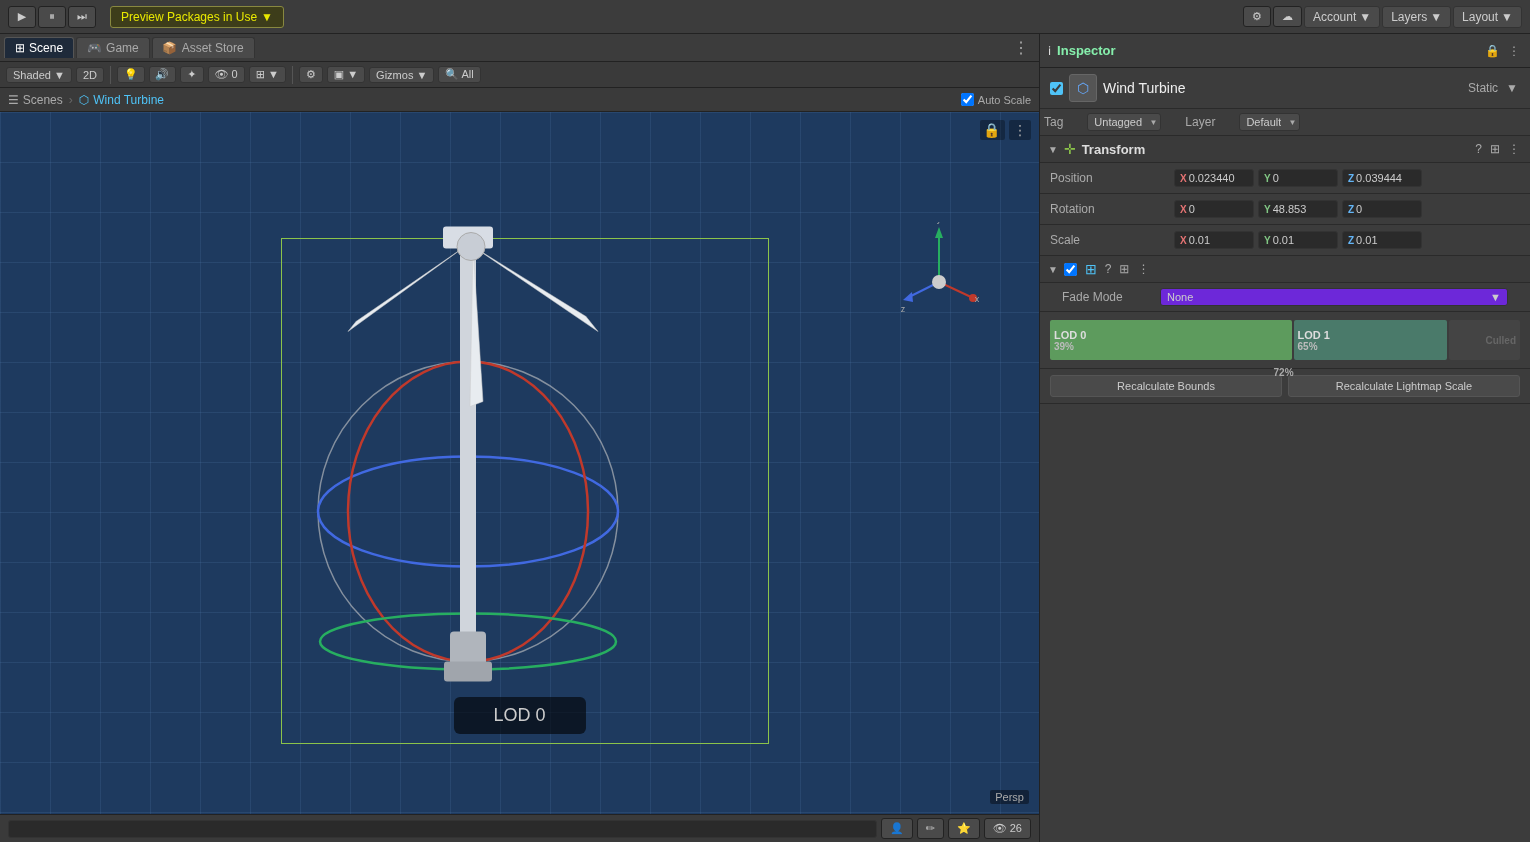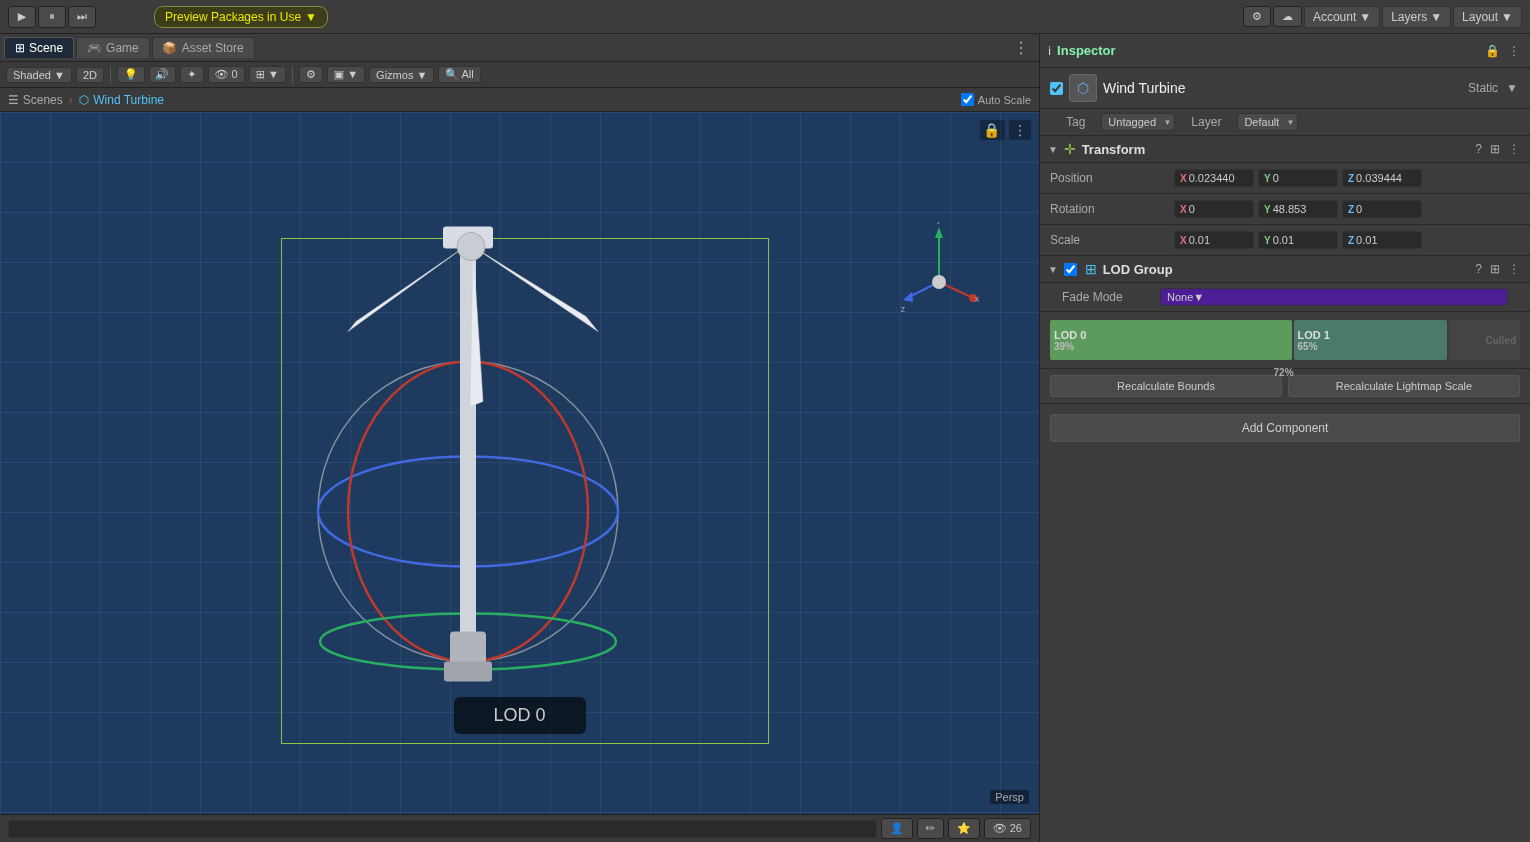--- a/index.html
+++ b/index.html
@@ -39,26 +39,26 @@
       color: #ccc;
       width: 28px; height: 22px;
       cursor: pointer;
       display: flex; align-items: center; justify-content: center;
       font-size: 11px;
     }
 
     .preview-btn {
       background: #3d3d1a;
       border: 1px solid #888840;
-      border-radius: 9px;
+      border-radius: 3px;
       color: #e8e800;
       padding: 3px 10px;
       cursor: pointer;
       font-size: 12px;
-      display: flex; align-items: center; gap: 4px; margin-left: 44px;
+      display: flex; align-items: center; gap: 4px;
     }
     .top-right-controls {
       margin-left: auto;
       display: flex;
       align-items: center;
       gap: 2px;
     }
     .icon-btn {
       background: #4a4a4a;
       border: 1px solid #222;
@@ -308,22 +308,22 @@
       flex: 1;
     }
     .static-label {
       color: #aaa;
       font-size: 12px;
     }
 
     .tag-layer-row {
       display: flex;
       align-items: center;
-      padding: 4px 26px;
-      gap: 16px;
+      padding: 4px 4px;
+      gap: 24px;
       border-bottom: 1px solid #2a2a2a;
     }
     .tag-label { color: #aaa; font-size: 12px; }
     .tag-dropdown {
       background: #4a4a4a;
       border: 1px solid #333;
       border-radius: 3px;
       color: #ccc;
       padding: 2px 18px 2px 6px;
       font-size: 11px;
@@ -400,27 +400,27 @@
     .lod-fade-row {
       display: flex;
       align-items: center;
       padding: 5px 22px;
       gap: 8px;
       border-bottom: 1px solid #2a2a2a;
     }
     .lod-fade-label { color: #aaa; font-size: 12px; min-width: 90px; }
     .lod-fade-dropdown {
       flex: 1;
-      background: #4c1d95;
+      background: #6d28d9;
       border: 1px solid #333;
       border-radius: 3px;
       color: #ccc;
       padding: 2px 6px;
       font-size: 11px;
-      display: flex; align-items: center; justify-content: flex-start;
+      display: flex; align-items: center; justify-content: space-between;
       cursor: pointer;
     }
 
     .lod-bar-container {
       padding: 8px 10px;
       border-bottom: 1px solid #2a2a2a;
     }
     .lod-bar {
       display: flex;
       height: 40px;
@@ -789,21 +789,20 @@
           <span class="prop-axis z">Z</span>
           <span>0.01</span>
         </div>
       </div>
     </div>
 
     <div class="section-header">
       <span class="section-collapse">▼</span>
       <input type="checkbox" checked="" style="margin-right: 2px;">
       <span class="section-icon" style="color:#4fc3f7">⊞</span>
-      <span class="section-title">LOD Group</span>
       <div class="section-actions">
         <button class="section-action-btn">?</button>
         <button class="section-action-btn">⊞</button>
         <button class="section-action-btn">⋮</button>
       </div>
     </div>
 
     <div class="lod-fade-row">
       <span class="lod-fade-label">Fade Mode</span>
       <div class="lod-fade-dropdown">
@@ -827,18 +826,15 @@
           <span style="color:#666;font-size:10px;margin-left:32px;">Culled</span>
         </div>
       </div>
     </div>
 
     <div class="lod-buttons-row">
       <button class="lod-recalc-btn">Recalculate Bounds</button>
       <button class="lod-recalc-btn">Recalculate Lightmap Scale</button>
     </div>
 
-    <div class="add-component-row">
-      <button class="add-component-btn">Add Component</button>
-    </div>
 
   </div>
 </div>
 
 </body></html>

